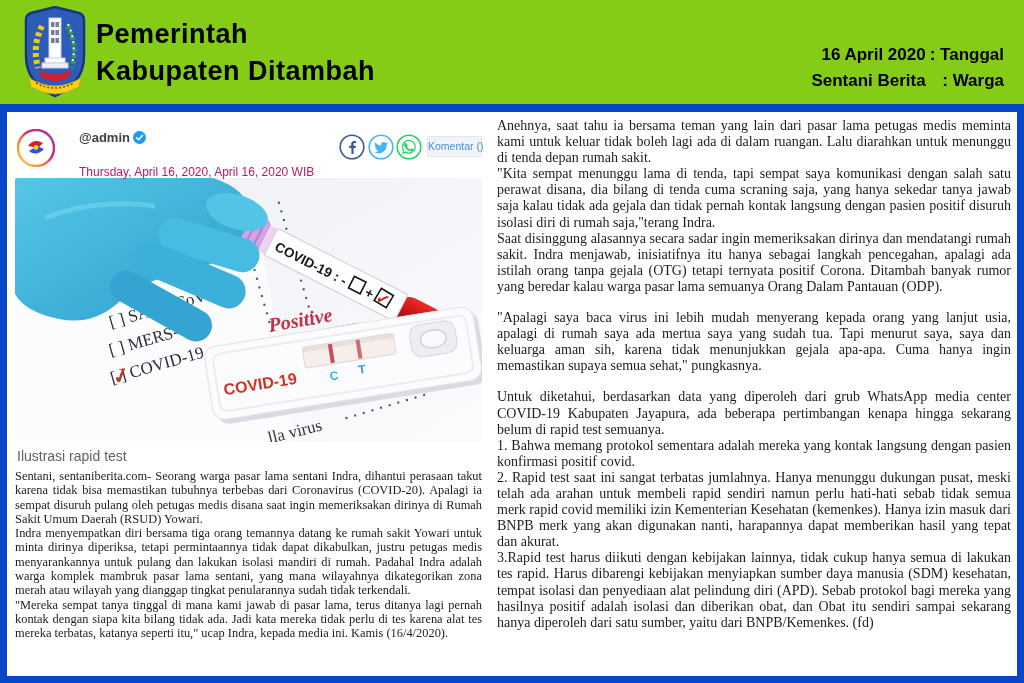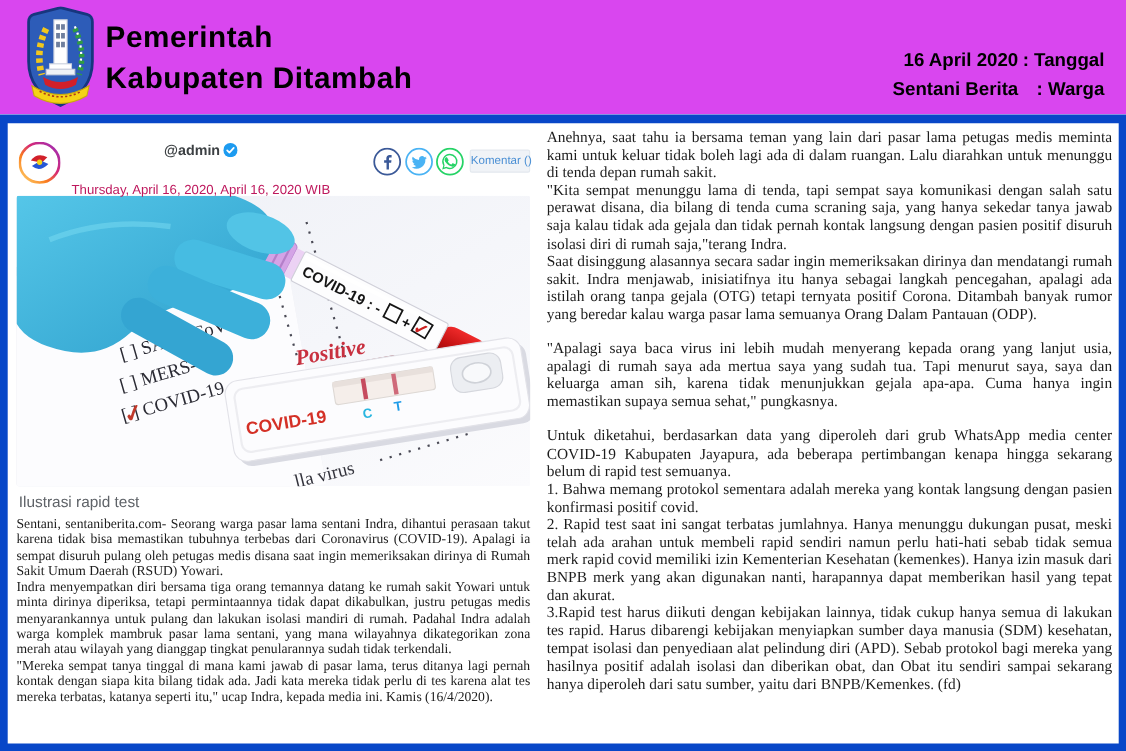--- a/index.html
+++ b/index.html
@@ -1,36 +1,36 @@
 <!DOCTYPE html>
 <html><head>
 <meta charset="utf-8">
 <style>
   * { margin:0; padding:0; box-sizing:border-box; }
   html,body { width:1024px; height:683px; background:#fff; overflow:hidden; }
   body { font-family:"Liberation Sans", sans-serif; position:relative; }
 
   
-  .site-header { position:absolute; left:0; top:0; width:1024px; height:104px; background:#d946ef; }
+  .site-header { position:absolute; left:0; top:0; width:1024px; height:104px; background:#84cc16; }
   .logo { position:absolute; left:22px; top:6px; width:66px; height:94px; }
   .site-title { position:absolute; left:96px; top:16px; font-weight:bold; font-size:27px; line-height:37px; color:#000; letter-spacing:.5px; }
   .header-meta { position:absolute; right:20px; top:42px; display:grid; grid-template-columns:auto auto; column-gap:4px; font-weight:bold; font-size:17px; line-height:26px; color:#000; }
   .header-meta .v { text-align:right; }
   .header-meta .l { text-align:right; }
 
   
   .frame { position:absolute; left:0; top:104px; width:1024px; height:579px; background:#fff;
            border:7px solid #0847c8; border-top-width:8px; }
 
   
   .col-left { position:absolute; left:8px; top:8px; width:467px; }
   .article-title { font-size:22px; line-height:27px; font-weight:bold; color:#0d0d0d; font-family:"Liberation Sans",sans-serif; }
   .author-row { position:relative; height:44px; margin-top:8px; }
   .avatar { position:absolute; left:2px; top:1px; width:38px; height:38px; cursor:pointer; }
-  .author-block { position:absolute; left:50px; top:0;text-align:center; }
+  .author-block { position:absolute; left:64px; top:0; }
   .author-name { font-size:13px; font-weight:bold; color:#3c4043; }
   .verified { display:inline-block; vertical-align:-2px; margin-left:3px; }
   .author-date { font-size:12px; color:#be185d; margin-top:17px; }
   .social-icon { position:absolute; top:6px; width:26px; height:26px; cursor:pointer; }
   .ic-fb { left:324px; } .ic-tw { left:353px; } .ic-wa { left:381px; }
   .comment-btn { position:absolute; left:412px; top:8px; width:55px; height:21px; background:#f0f3f7; border:1px solid #e3e8ee;
                  color:#4a8fd4; font-size:10.5px; line-height:19px; text-align:right; border-radius:2px; cursor:pointer; white-space:nowrap; }
   .photo { display:block; width:467px; height:264px; margin-top:6px; border-radius:2px; }
   .caption { font-size:14px; color:#5f6368; margin:6px 0 5px 2px; }
   .body-left p { font-family:"Liberation Serif", serif; font-size:12.4px; line-height:14.3px; color:#1c1c1c; text-align:justify; }
@@ -203,21 +203,21 @@
 
       <g transform="rotate(-14 300 250)">
         <text x="252" y="254" font-family="Liberation Serif, serif" font-size="17" fill="#33333c">lla virus</text>
         <line x1="332" y1="248" x2="420" y2="244" stroke="#4a4a55" stroke-width="2" stroke-dasharray="2 7"></line>
       </g>
     </svg>
 
     <div class="caption">Ilustrasi rapid test</div>
 
     <div class="body-left">
-      <p>Sentani, sentaniberita.com- Seorang warga pasar lama sentani Indra, dihantui perasaan takut karena tidak bisa memastikan tubuhnya terbebas dari Coronavirus (COVID-19). Apalagi ia sempat disuruh pulang oleh petugas medis disana saat ingin memeriksakan dirinya di Rumah Sakit Umum Daerah (RSUD) Yowari.</p>
+      <p>Sentani, sentaniberita.com- Seorang warga pasar lama sentani Indra, dihantui perasaan takut karena tidak bisa memastikan tubuhnya terbebas dari Coronavirus (COVID-20). Apalagi ia sempat disuruh pulang oleh petugas medis disana saat ingin memeriksakan dirinya di Rumah Sakit Umum Daerah (RSUD) Yowari.</p>
       <p>Indra menyempatkan diri bersama tiga orang temannya datang ke rumah sakit Yowari untuk minta dirinya diperiksa, tetapi permintaannya tidak dapat dikabulkan, justru petugas medis menyarankannya untuk pulang dan lakukan isolasi mandiri di rumah. Padahal Indra adalah warga komplek mambruk pasar lama sentani, yang mana wilayahnya dikategorikan zona merah atau wilayah yang dianggap tingkat penularannya  sudah tidak terkendali.</p>
       <p>"Mereka sempat tanya tinggal di mana kami jawab di pasar lama, terus ditanya lagi pernah kontak dengan siapa kita bilang tidak ada. Jadi kata mereka tidak perlu di tes karena alat tes mereka terbatas, katanya seperti itu," ucap Indra, kepada media ini. Kamis (16/4/2020).</p>
     </div>
   </section>
 
   <section class="col-right">
     <p>Anehnya, saat tahu ia bersama teman yang lain dari pasar lama petugas medis meminta kami untuk keluar tidak boleh  lagi ada di dalam ruangan. Lalu diarahkan untuk menunggu di tenda depan rumah sakit.</p>
     <p>"Kita sempat menunggu lama di tenda, tapi sempat saya komunikasi dengan salah satu perawat disana, dia bilang di tenda cuma scraning saja, yang hanya sekedar tanya jawab saja kalau tidak ada gejala dan tidak pernah kontak langsung dengan pasien positif disuruh isolasi diri di rumah saja,"terang Indra.</p>
     <p>Saat disinggung alasannya secara sadar ingin memeriksakan dirinya dan mendatangi rumah sakit. Indra menjawab, inisiatifnya itu  hanya sebagai langkah pencegahan, apalagi ada istilah orang tanpa gejala (OTG) tetapi ternyata positif Corona. Ditambah banyak rumor yang beredar kalau warga pasar lama semuanya Orang Dalam Pantauan (ODP).</p>
     <p class="gap">"Apalagi saya baca virus ini lebih mudah menyerang kepada orang yang lanjut usia, apalagi di rumah saya ada mertua saya yang sudah tua. Tapi menurut saya, saya dan keluarga aman sih, karena tidak menunjukkan gejala apa-apa. Cuma hanya ingin memastikan supaya semua sehat," pungkasnya.</p>

